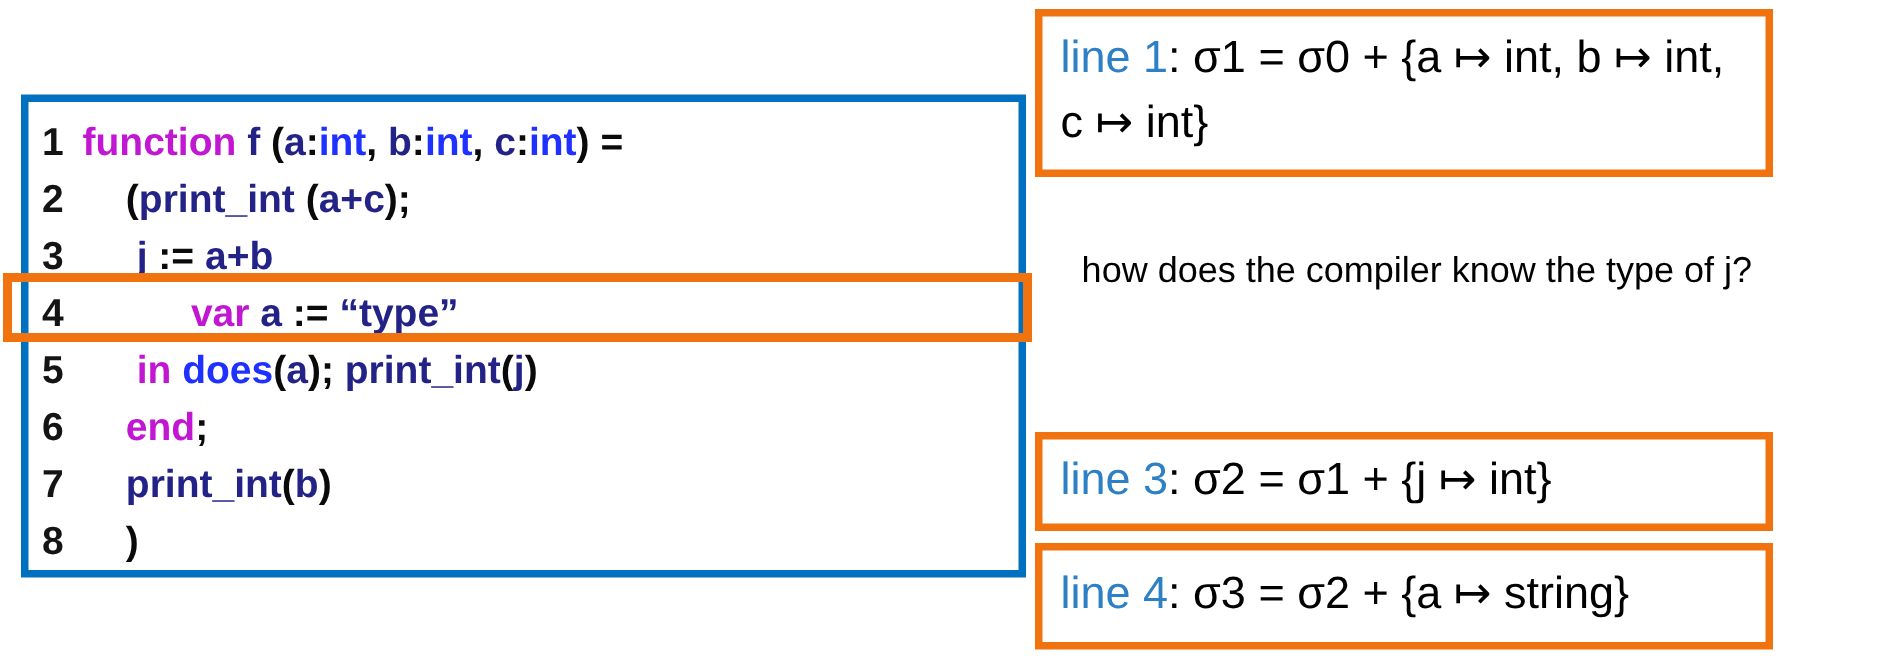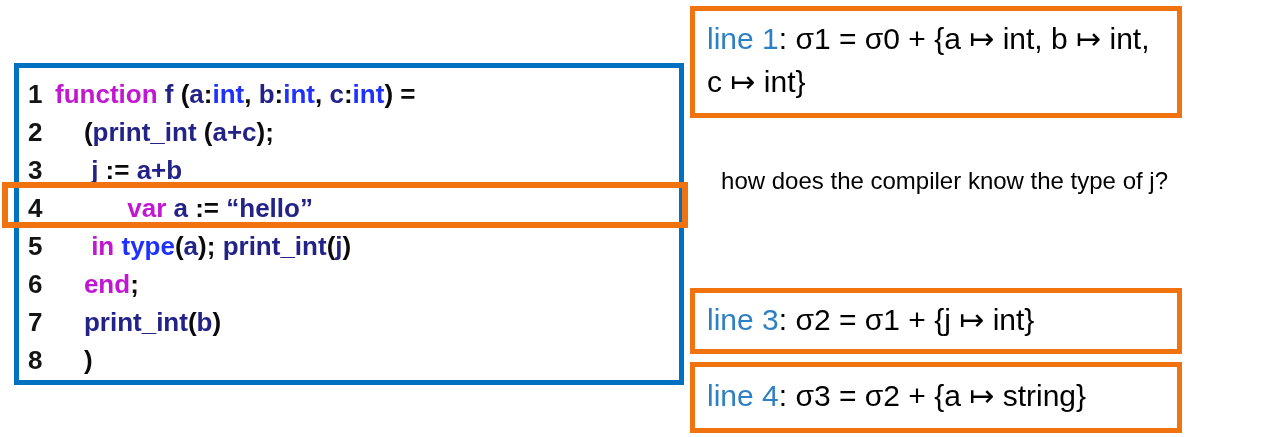--- a/index.html
+++ b/index.html
@@ -55,22 +55,22 @@
 </head>
 <body>
 
 <div class="stage">
 
   <div class="code-box">
     <div>
         <div class="code-line"><span class="line-number">1</span><span class="seg-kw">function </span><span class="seg-id">f </span><span class="seg-pu">(</span><span class="seg-id">a</span><span class="seg-pu">:</span><span class="seg-ty">int</span><span class="seg-pu">, </span><span class="seg-id">b</span><span class="seg-pu">:</span><span class="seg-ty">int</span><span class="seg-pu">, </span><span class="seg-id">c</span><span class="seg-pu">:</span><span class="seg-ty">int</span><span class="seg-pu">) =</span></div>
         <div class="code-line"><span class="line-number">2</span><span class="seg-pu">    (</span><span class="seg-id">print_int </span><span class="seg-pu">(</span><span class="seg-id">a+c</span><span class="seg-pu">);</span></div>
         <div class="code-line"><span class="line-number">3</span><span class="seg-pu">     </span><span class="seg-id">j </span><span class="seg-pu">:= </span><span class="seg-id">a+b</span></div>
-        <div class="code-line"><span class="line-number">4</span><span class="seg-pu">          </span><span class="seg-kw">var </span><span class="seg-id">a </span><span class="seg-pu">:= </span><span class="seg-st">“hello”</span></div>
-        <div class="code-line"><span class="line-number">5</span><span class="seg-pu">     </span><span class="seg-kw">in </span><span class="seg-ty">type</span><span class="seg-pu">(</span><span class="seg-id">a</span><span class="seg-pu">); </span><span class="seg-id">print_int</span><span class="seg-pu">(</span><span class="seg-id">j</span><span class="seg-pu">)</span></div>
+        <div class="code-line"><span class="line-number">4</span><span class="seg-pu">          </span><span class="seg-kw">var </span><span class="seg-id">a </span><span class="seg-pu">:= </span><span class="seg-st">“type”</span></div>
+        <div class="code-line"><span class="line-number">5</span><span class="seg-pu">     </span><span class="seg-kw">in </span><span class="seg-ty">does</span><span class="seg-pu">(</span><span class="seg-id">a</span><span class="seg-pu">); </span><span class="seg-id">print_int</span><span class="seg-pu">(</span><span class="seg-id">j</span><span class="seg-pu">)</span></div>
         <div class="code-line"><span class="line-number">6</span><span class="seg-pu">    </span><span class="seg-kw">end</span><span class="seg-pu">;</span></div>
         <div class="code-line"><span class="line-number">7</span><span class="seg-pu">    </span><span class="seg-id">print_int</span><span class="seg-pu">(</span><span class="seg-id">b</span><span class="seg-pu">)</span></div>
         <div class="code-line"><span class="line-number">8</span><span class="seg-pu">    )</span></div>
       </div>
   </div>
 
   <div class="highlight-box"></div>
 
   <div class="anno-box anno-line1">
     <span class="wrap"><span class="line-label">line 1</span><span class="formula">: σ1 = σ0 + {a ↦ int, b ↦ int, c ↦ int}</span></span>

